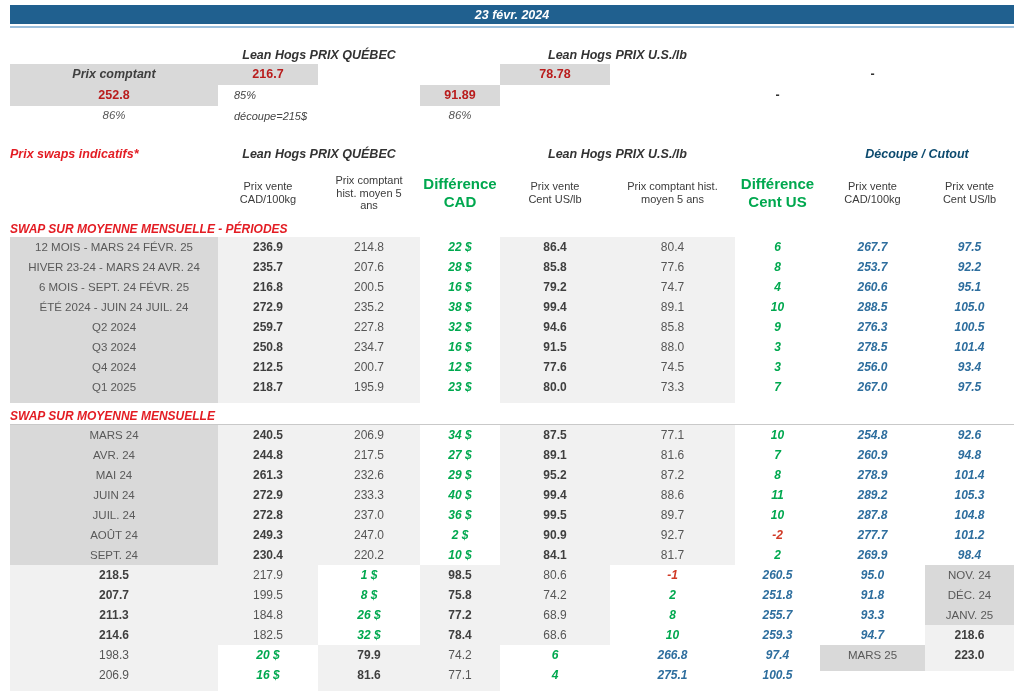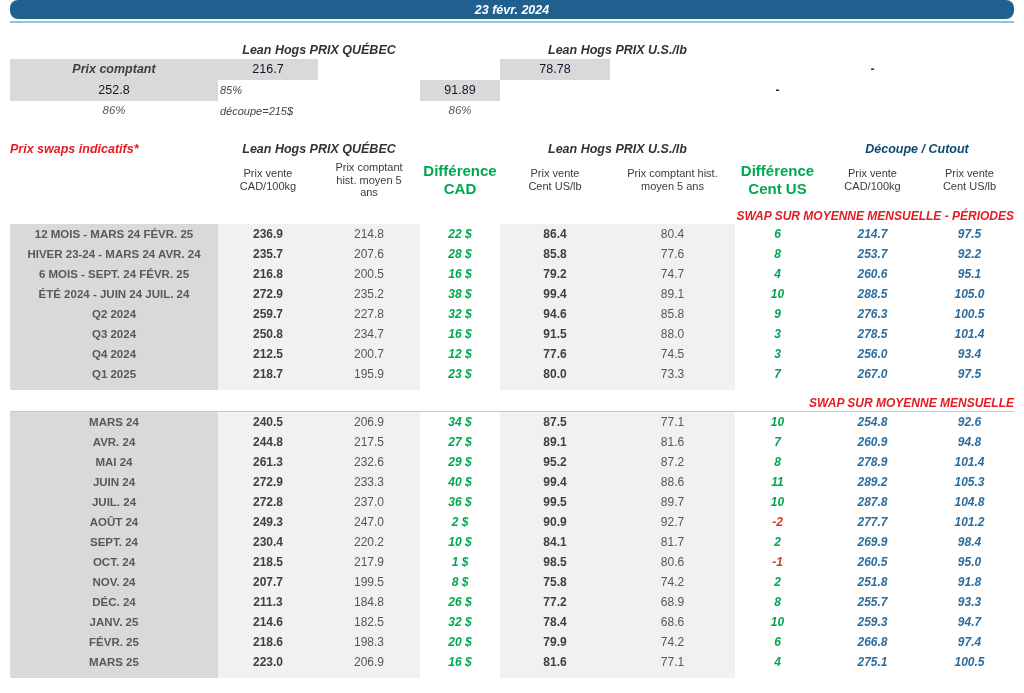--- a/index.html
+++ b/index.html
@@ -5,69 +5,69 @@
   * { box-sizing: border-box; }
   html,body { margin:0; padding:0; }
   body {
     width:1024px; height:693px; background:#fff; overflow:hidden;
     font-family:"Liberation Sans", sans-serif; color:#444;
   }
   .sheet { width:1004px; margin:0 10px; position:relative; }
 
   
   .datebar {
-    height:19px; background:#20608f; color:#fff;
+    margin-top:5px; height:19px; background:#20608f; color:#fff;
     display:flex; align-items:center; justify-content:center;
-    font-weight:bold; font-style:italic; font-size:12.5px;border-radius:8px;
+    font-weight:bold; font-style:italic; font-size:12.5px;
   }
   .date-underline { height:2px; background:#9cc0de; margin-top:2px; }
 
   
   .grid9 { display:grid; grid-template-columns:208px 100px 102px 80px 110px 125px 85px 105px 89px; }
 
   .bi { font-weight:bold; font-style:italic; }
   .ctr { text-align:center; }
 
   
   .spot-heads { margin-top:20px; height:16px; font-size:12.5px; color:#333; }
   .span-qc { grid-column:2/4; }
   .span-us { grid-column:5/7; }
   .span-cut { grid-column:8/10; }
   .spot-row { font-size:12.5px; }
   .spot-row > div { height:21px; line-height:21px; text-align:center; }
   .spot-row.small > div { height:18px; line-height:18px; }
   .g { background:#d9d9d9; }
   .spot-lab { font-weight:bold; font-style:italic; color:#3f3f3f; }
-  .spot-val { font-weight:normal; color:#0f172a; }
-  .spot-note { font-style:italic; font-size:11px; color:#444; text-align:left !important; padding-left:2px; }
+  .spot-val { font-weight:bold; color:#b91c1c; }
+  .spot-note { font-style:italic; font-size:11px; color:#444; text-align:left !important; padding-left:16px; }
   .ratio { font-style:italic; font-size:11.5px; color:#555; }
   .dash-cell { color:#333; font-weight:bold; }
 
   
   .swaps-title-row { margin-top:22px; height:16px; font-size:12.5px; color:#333; align-items:center; }
   .red-txt { color:#e31c23; }
   .cut-blue { color:#0c4a6e; }
 
   
-  .col-heads { margin-top:0; min-height:46px; align-items:center; font-size:11px; color:#3b3b3b; }
+  .col-heads { margin-top:8px; min-height:46px; align-items:center; font-size:11px; color:#3b3b3b; }
   .col-heads > div { text-align:center; white-space:pre-line; line-height:1.18; }
   .green-head { color:#00a84f; font-weight:bold; font-size:15px; }
 
   
   .section-header {
-    margin-top:5px; height:16px; line-height:16px; text-align:right;
+    margin-top:5px; height:16px; line-height:16px; text-align:left;
     color:#e31c23; font-weight:bold; font-style:italic; font-size:12px;
   }
 
   
   .data-block { font-size:12px; }
   .data-block > div { height:20px; line-height:20px; text-align:center; }
   .data-block > div.sp { height:6px; line-height:6px; }
   .top-line { border-top:1px solid #c9c9c9; }
-  .lab { background:#d9d9d9; font-weight:bold; color:#595959; font-size:11.5px; }
+  .lab { background:#d9d9d9; font-weight:normal; color:#595959; font-size:11.5px; }
   .band { background:#f1f1f1; }
   .vbold { font-weight:bold; color:#3f3f3f; }
   .vreg { color:#565656; }
   .green { color:#00a84f; font-style:italic; font-weight:bold; }
   .blue { color:#2e6e9e; font-style:italic; font-weight:bold; }
   .negred { color:#d03a26; }
 </style>
 </head>
 <body>
 
@@ -155,21 +155,21 @@
   <div id="sections">
       <div class="section-header">SWAP SUR MOYENNE MENSUELLE - PÉRIODES</div>
       <div class="grid9 data-block">
         <div class="lab">12 MOIS - MARS 24 FÉVR. 25</div>
         <div class="band vbold">236.9</div>
         <div class="band vreg">214.8</div>
         <div class="green">22 $</div>
         <div class="band vbold">86.4</div>
         <div class="band vreg">80.4</div>
         <div class="green">6</div>
-        <div class="blue">214.7</div>
+        <div class="blue">267.7</div>
         <div class="blue">97.5</div>
         <div class="lab">HIVER 23-24 - MARS 24 AVR. 24</div>
         <div class="band vbold">235.7</div>
         <div class="band vreg">207.6</div>
         <div class="green">28 $</div>
         <div class="band vbold">85.8</div>
         <div class="band vreg">77.6</div>
         <div class="green">8</div>
         <div class="blue">253.7</div>
         <div class="blue">92.2</div>
@@ -295,21 +295,20 @@
         <div class="blue">101.2</div>
         <div class="lab">SEPT. 24</div>
         <div class="band vbold">230.4</div>
         <div class="band vreg">220.2</div>
         <div class="green">10 $</div>
         <div class="band vbold">84.1</div>
         <div class="band vreg">81.7</div>
         <div class="green">2</div>
         <div class="blue">269.9</div>
         <div class="blue">98.4</div>
-        <div class="lab">OCT. 24</div>
         <div class="band vbold">218.5</div>
         <div class="band vreg">217.9</div>
         <div class="green">1 $</div>
         <div class="band vbold">98.5</div>
         <div class="band vreg">80.6</div>
         <div class="green negred">-1</div>
         <div class="blue">260.5</div>
         <div class="blue">95.0</div>
         <div class="lab">NOV. 24</div>
         <div class="band vbold">207.7</div>
@@ -331,21 +330,20 @@
         <div class="blue">93.3</div>
         <div class="lab">JANV. 25</div>
         <div class="band vbold">214.6</div>
         <div class="band vreg">182.5</div>
         <div class="green">32 $</div>
         <div class="band vbold">78.4</div>
         <div class="band vreg">68.6</div>
         <div class="green">10</div>
         <div class="blue">259.3</div>
         <div class="blue">94.7</div>
-        <div class="lab">FÉVR. 25</div>
         <div class="band vbold">218.6</div>
         <div class="band vreg">198.3</div>
         <div class="green">20 $</div>
         <div class="band vbold">79.9</div>
         <div class="band vreg">74.2</div>
         <div class="green">6</div>
         <div class="blue">266.8</div>
         <div class="blue">97.4</div>
         <div class="lab">MARS 25</div>
         <div class="band vbold">223.0</div>

